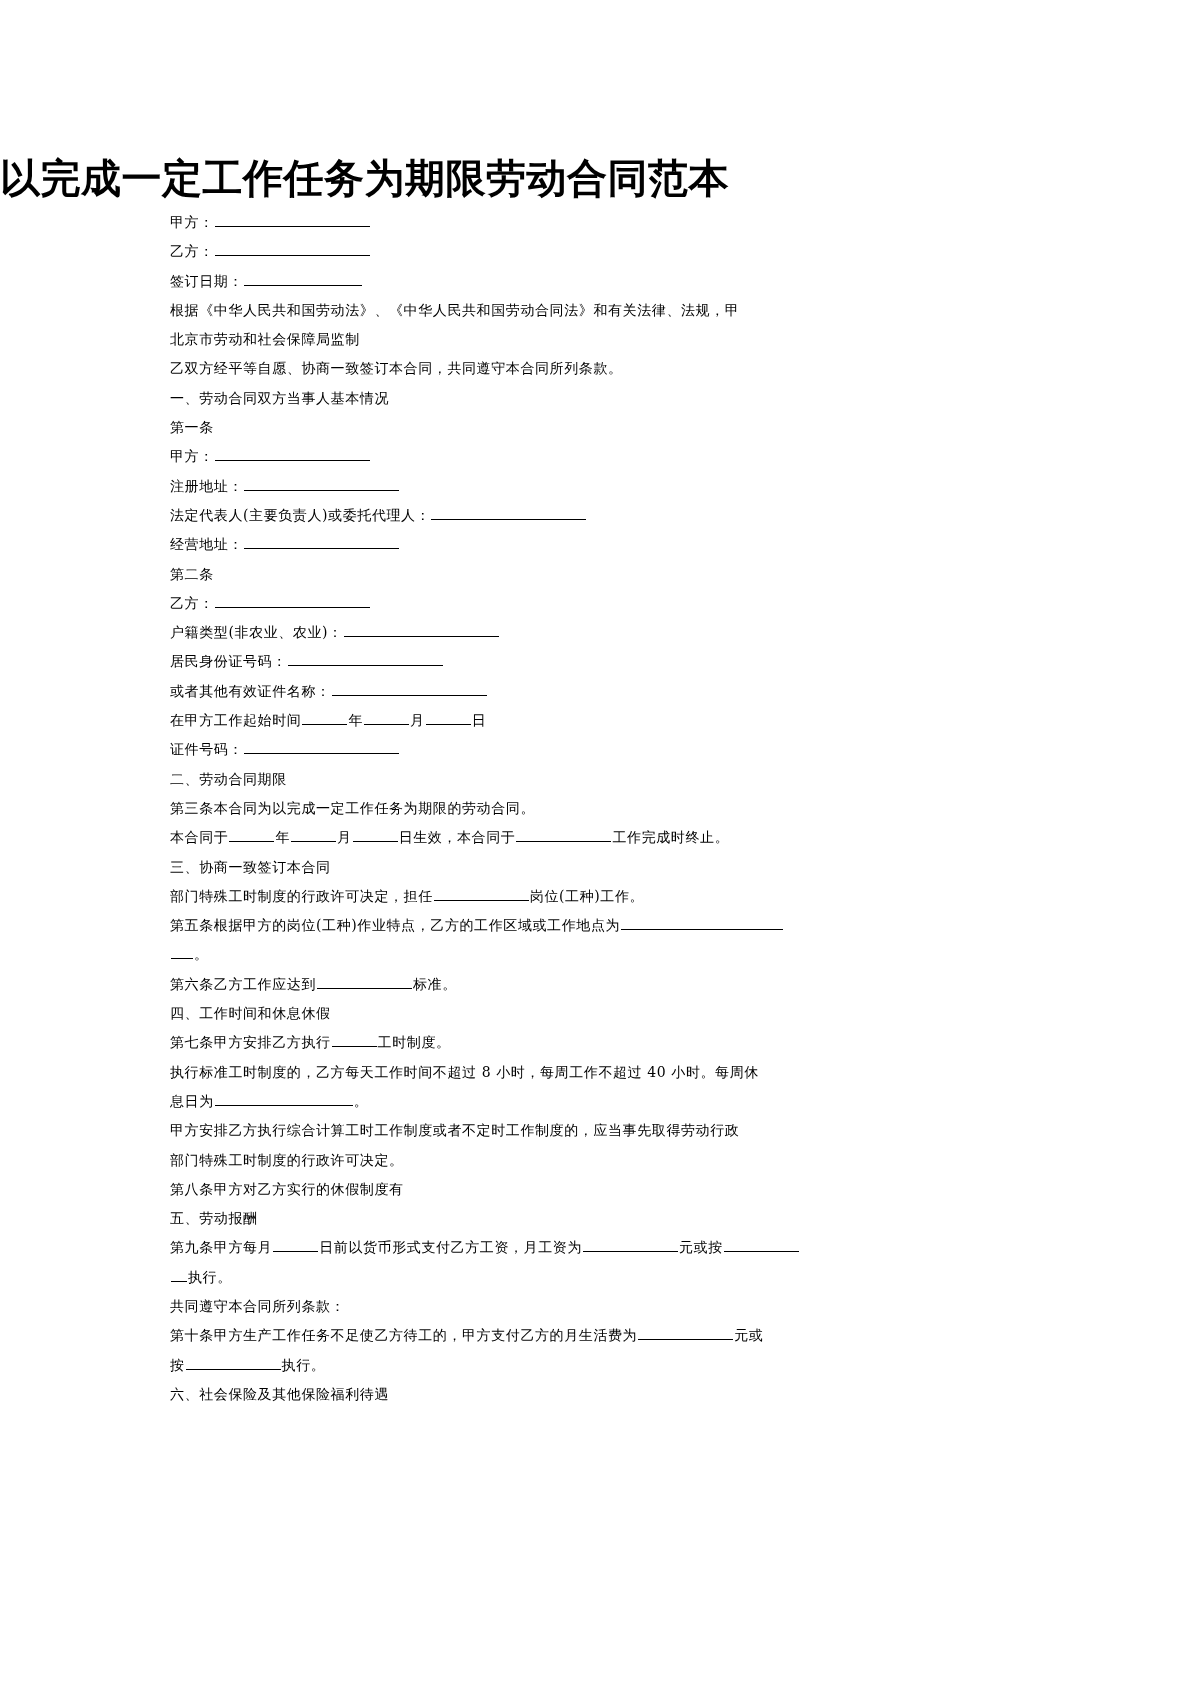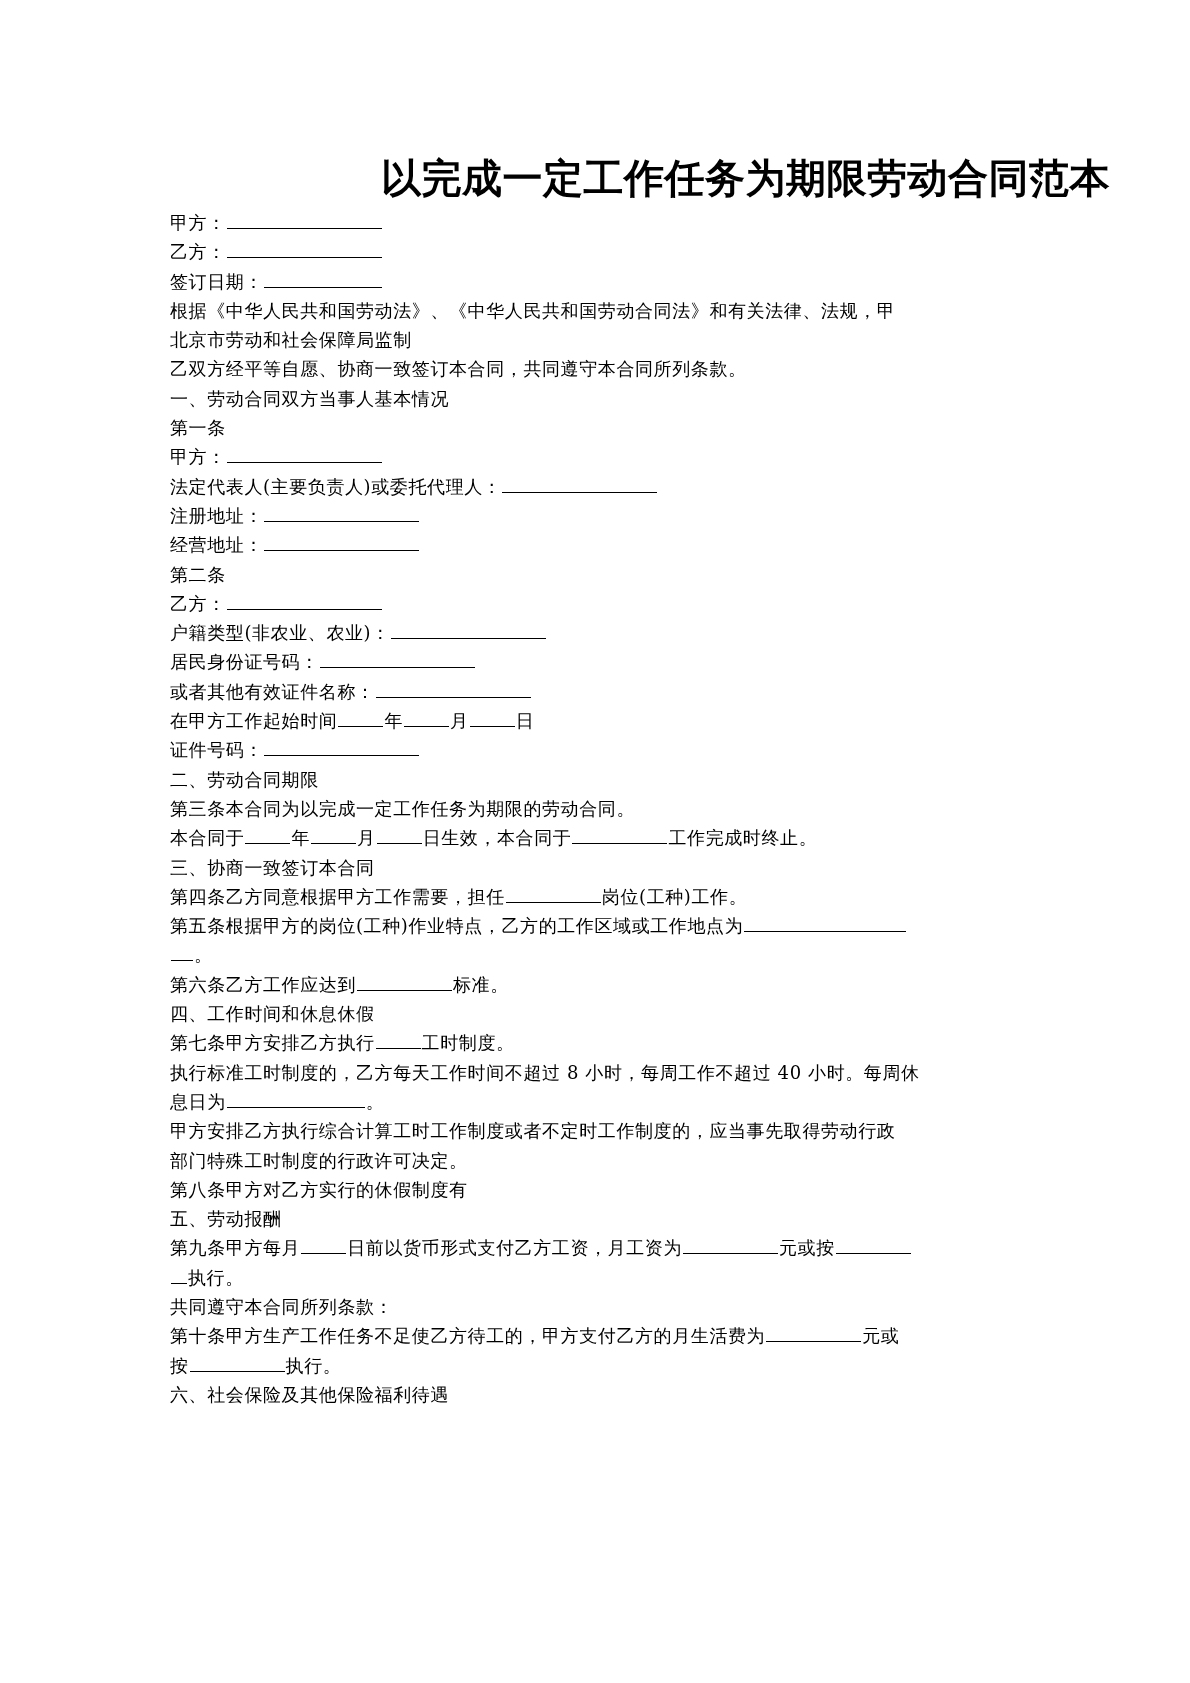--- a/index.html
+++ b/index.html
@@ -21,34 +21,34 @@
     top: 0;
     width: 1190px;
     height: 1683px;
     background: #ffffff;
   }
   .title {
     position: absolute;
     left: 0;
     width: 1110px;
     top: 152px;
-    text-align: right;
+    text-align: left;
     font-family: "DejaVu Sans", "Liberation Sans", sans-serif;
     font-weight: bold;
     font-size: 40px;
     line-height: 52px;
     letter-spacing: 0.5px;
     white-space: nowrap;
   }
   .body-text {
     position: absolute;
     left: 170px;
     top: 208px;
     width: 772px;
-    font-size: 18px;
+    font-size: 14px;
     line-height: 29.3px;
     letter-spacing: 0.6px;
   }
   .line {
     display: block;
     white-space: pre;
     height: 29.3px;
     overflow: visible;
   }
   .blank {
@@ -67,35 +67,35 @@
   <div class="body-text" id="body-text">
       <div class="line"><span>甲方：</span><span class="blank" style="width: 155px;"></span></div>
       <div class="line"><span>乙方：</span><span class="blank" style="width: 155px;"></span></div>
       <div class="line"><span>签订日期：</span><span class="blank" style="width: 118px;"></span></div>
       <div class="line"><span>根据《中华人民共和国劳动法》、《中华人民共和国劳动合同法》和有关法律、法规，甲</span></div>
       <div class="line"><span>北京市劳动和社会保障局监制</span></div>
       <div class="line"><span>乙双方经平等自愿、协商一致签订本合同，共同遵守本合同所列条款。</span></div>
       <div class="line"><span>一、劳动合同双方当事人基本情况</span></div>
       <div class="line"><span>第一条</span></div>
       <div class="line"><span>甲方：</span><span class="blank" style="width: 155px;"></span></div>
+      <div class="line"><span>注册地址：</span><span class="blank" style="width: 155px;"></span></div>
       <div class="line"><span>法定代表人(主要负责人)或委托代理人：</span><span class="blank" style="width: 155px;"></span></div>
-      <div class="line"><span>注册地址：</span><span class="blank" style="width: 155px;"></span></div>
       <div class="line"><span>经营地址：</span><span class="blank" style="width: 155px;"></span></div>
       <div class="line"><span>第二条</span></div>
       <div class="line"><span>乙方：</span><span class="blank" style="width: 155px;"></span></div>
       <div class="line"><span>户籍类型(非农业、农业)：</span><span class="blank" style="width: 155px;"></span></div>
       <div class="line"><span>居民身份证号码：</span><span class="blank" style="width: 155px;"></span></div>
       <div class="line"><span>或者其他有效证件名称：</span><span class="blank" style="width: 155px;"></span></div>
       <div class="line"><span>在甲方工作起始时间</span><span class="blank" style="width: 45px;"></span><span>年</span><span class="blank" style="width: 45px;"></span><span>月</span><span class="blank" style="width: 45px;"></span><span>日</span></div>
       <div class="line"><span>证件号码：</span><span class="blank" style="width: 155px;"></span></div>
       <div class="line"><span>二、劳动合同期限</span></div>
       <div class="line"><span>第三条本合同为以完成一定工作任务为期限的劳动合同。</span></div>
       <div class="line"><span>本合同于</span><span class="blank" style="width: 45px;"></span><span>年</span><span class="blank" style="width: 45px;"></span><span>月</span><span class="blank" style="width: 45px;"></span><span>日生效，本合同于</span><span class="blank" style="width: 95px;"></span><span>工作完成时终止。</span></div>
       <div class="line"><span>三、协商一致签订本合同</span></div>
-      <div class="line"><span>第四条乙方同意根据甲方工作需要，担任</span><span class="blank" style="width: 95px;"></span><span>岗位(工种)工作。</span></div>
+      <div class="line"><span>部门特殊工时制度的行政许可决定，担任</span><span class="blank" style="width: 95px;"></span><span>岗位(工种)工作。</span></div>
       <div class="line"><span>第五条根据甲方的岗位(工种)作业特点，乙方的工作区域或工作地点为</span><span class="blank" style="width: 162px;"></span></div>
       <div class="line"><span class="blank" style="width: 22px;"></span><span>。</span></div>
       <div class="line"><span>第六条乙方工作应达到</span><span class="blank" style="width: 95px;"></span><span>标准。</span></div>
       <div class="line"><span>四、工作时间和休息休假</span></div>
       <div class="line"><span>第七条甲方安排乙方执行</span><span class="blank" style="width: 45px;"></span><span>工时制度。</span></div>
       <div class="line"><span>执行标准工时制度的，乙方每天工作时间不超过 8 小时，每周工作不超过 40 小时。每周休</span></div>
       <div class="line"><span>息日为</span><span class="blank" style="width: 138px;"></span><span>。</span></div>
       <div class="line"><span>甲方安排乙方执行综合计算工时工作制度或者不定时工作制度的，应当事先取得劳动行政</span></div>
       <div class="line"><span>部门特殊工时制度的行政许可决定。</span></div>
       <div class="line"><span>第八条甲方对乙方实行的休假制度有</span></div>

